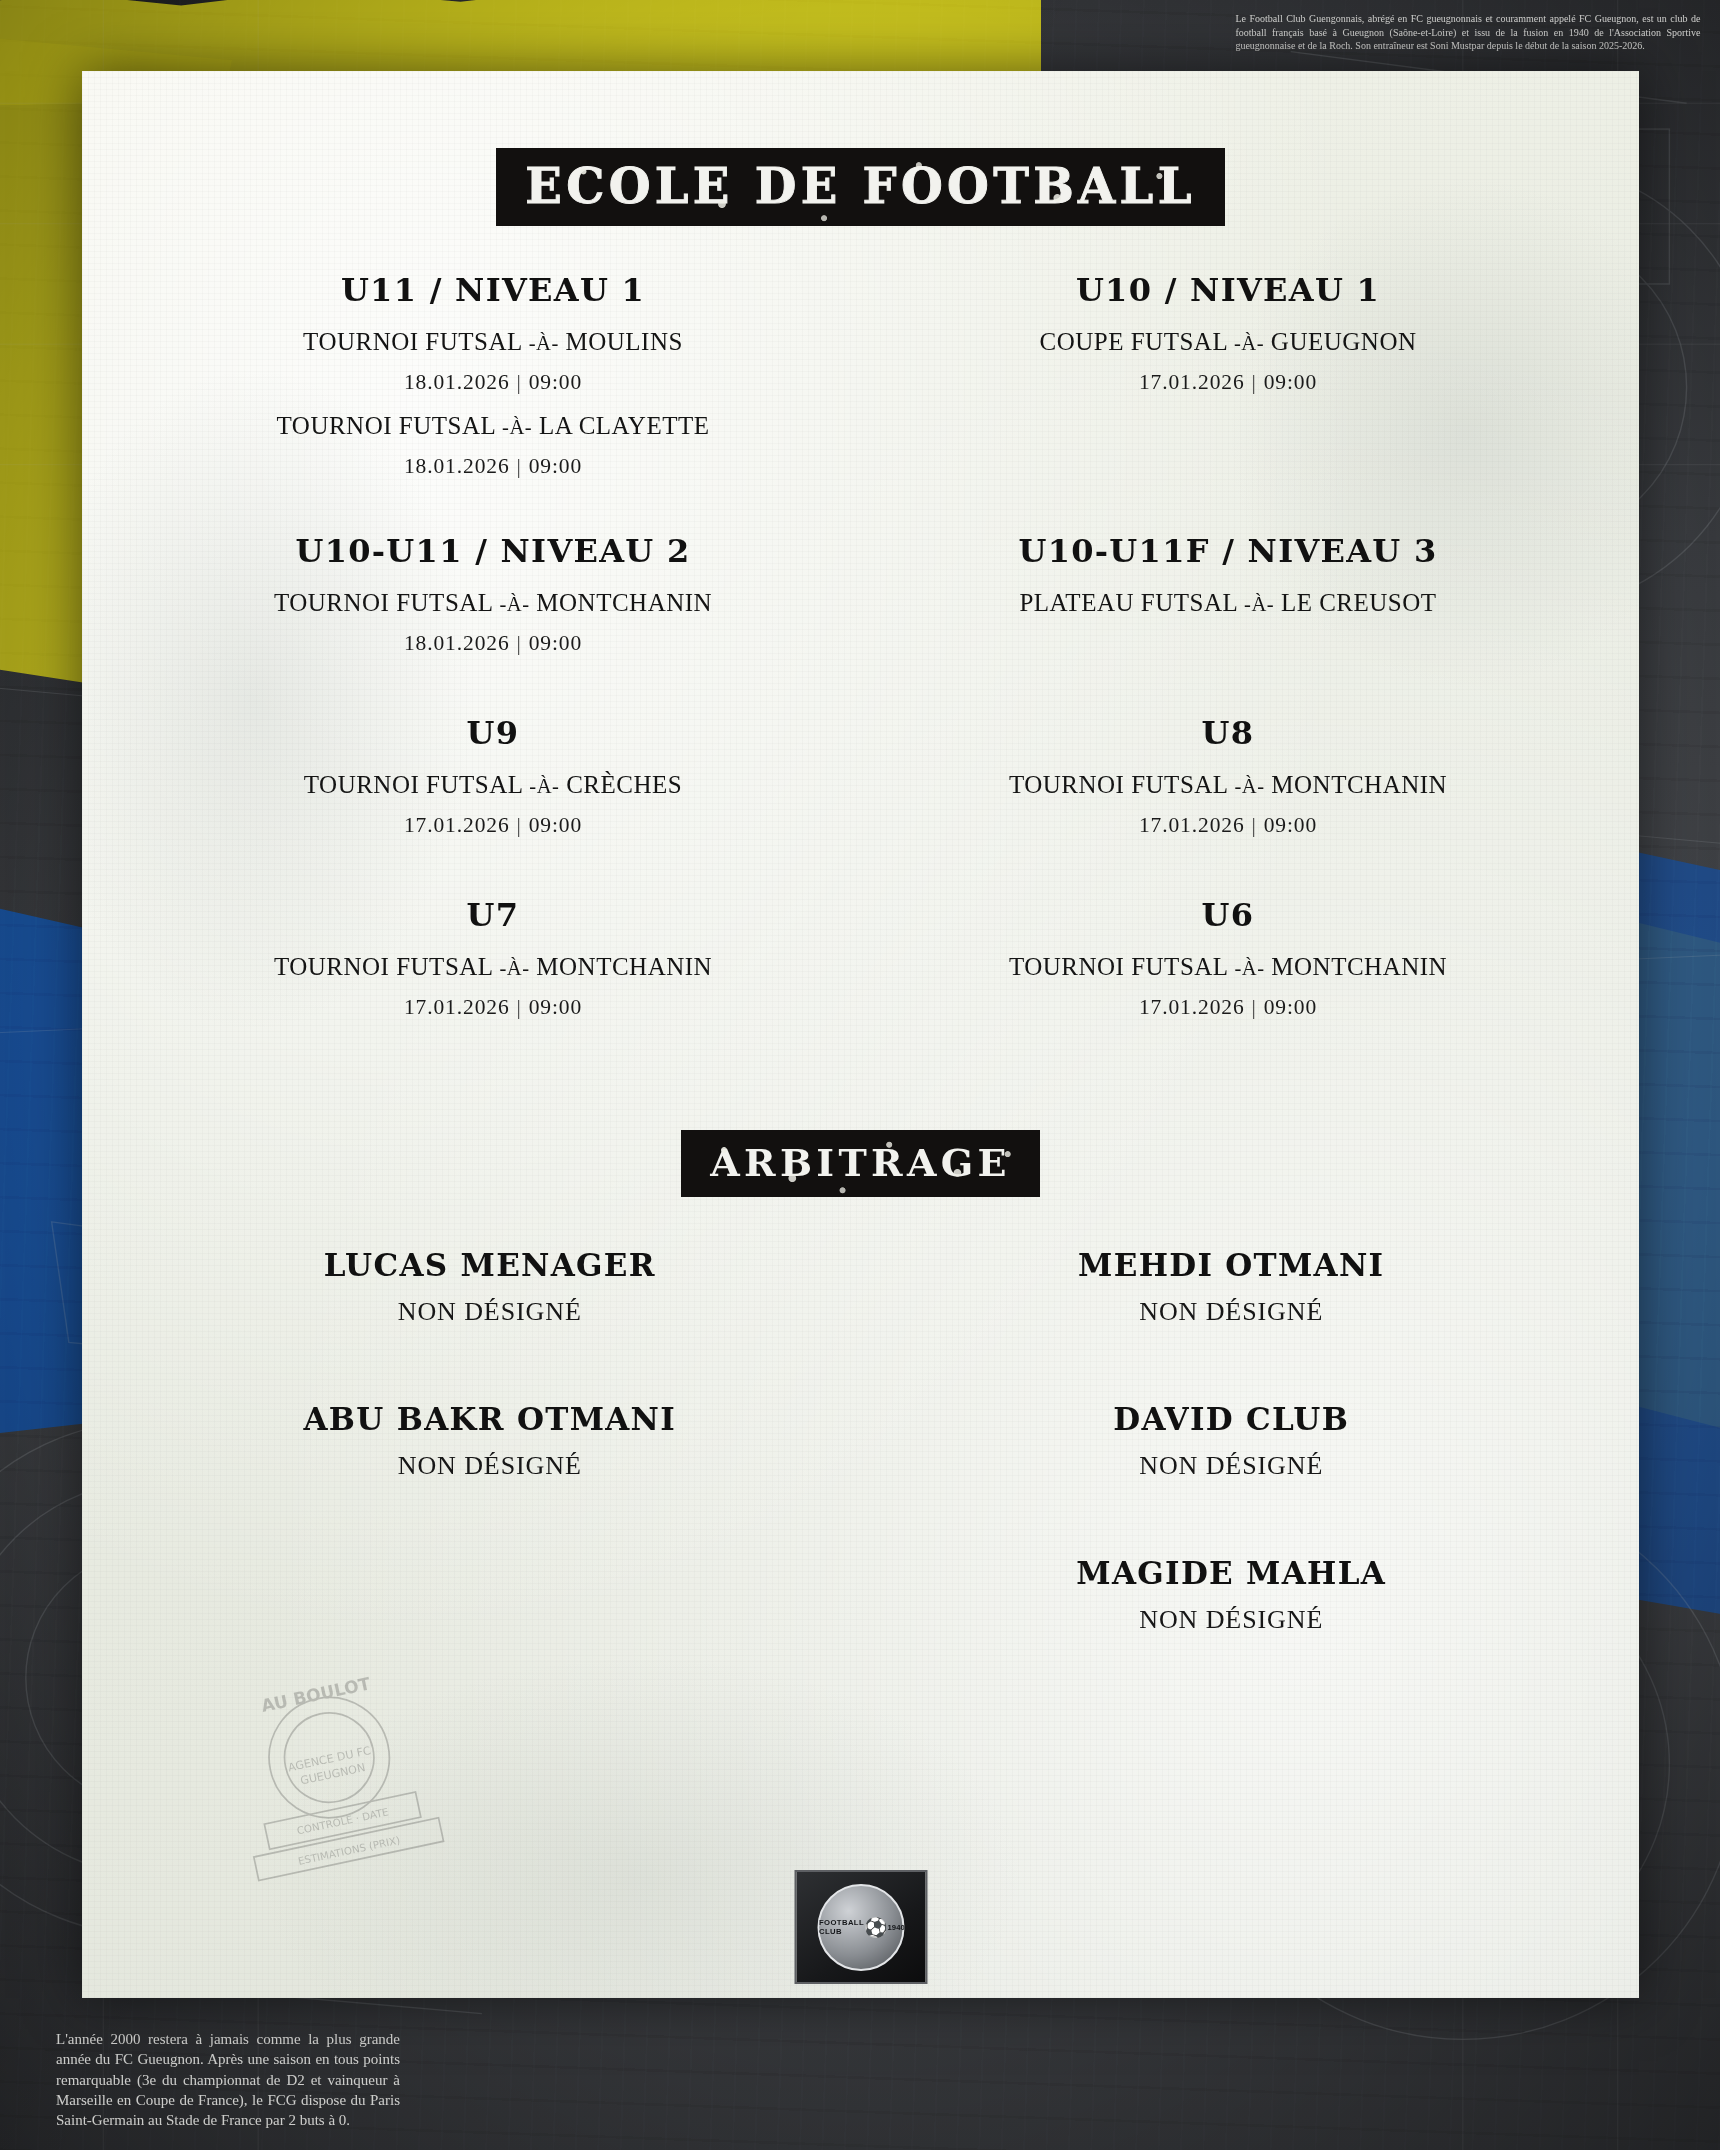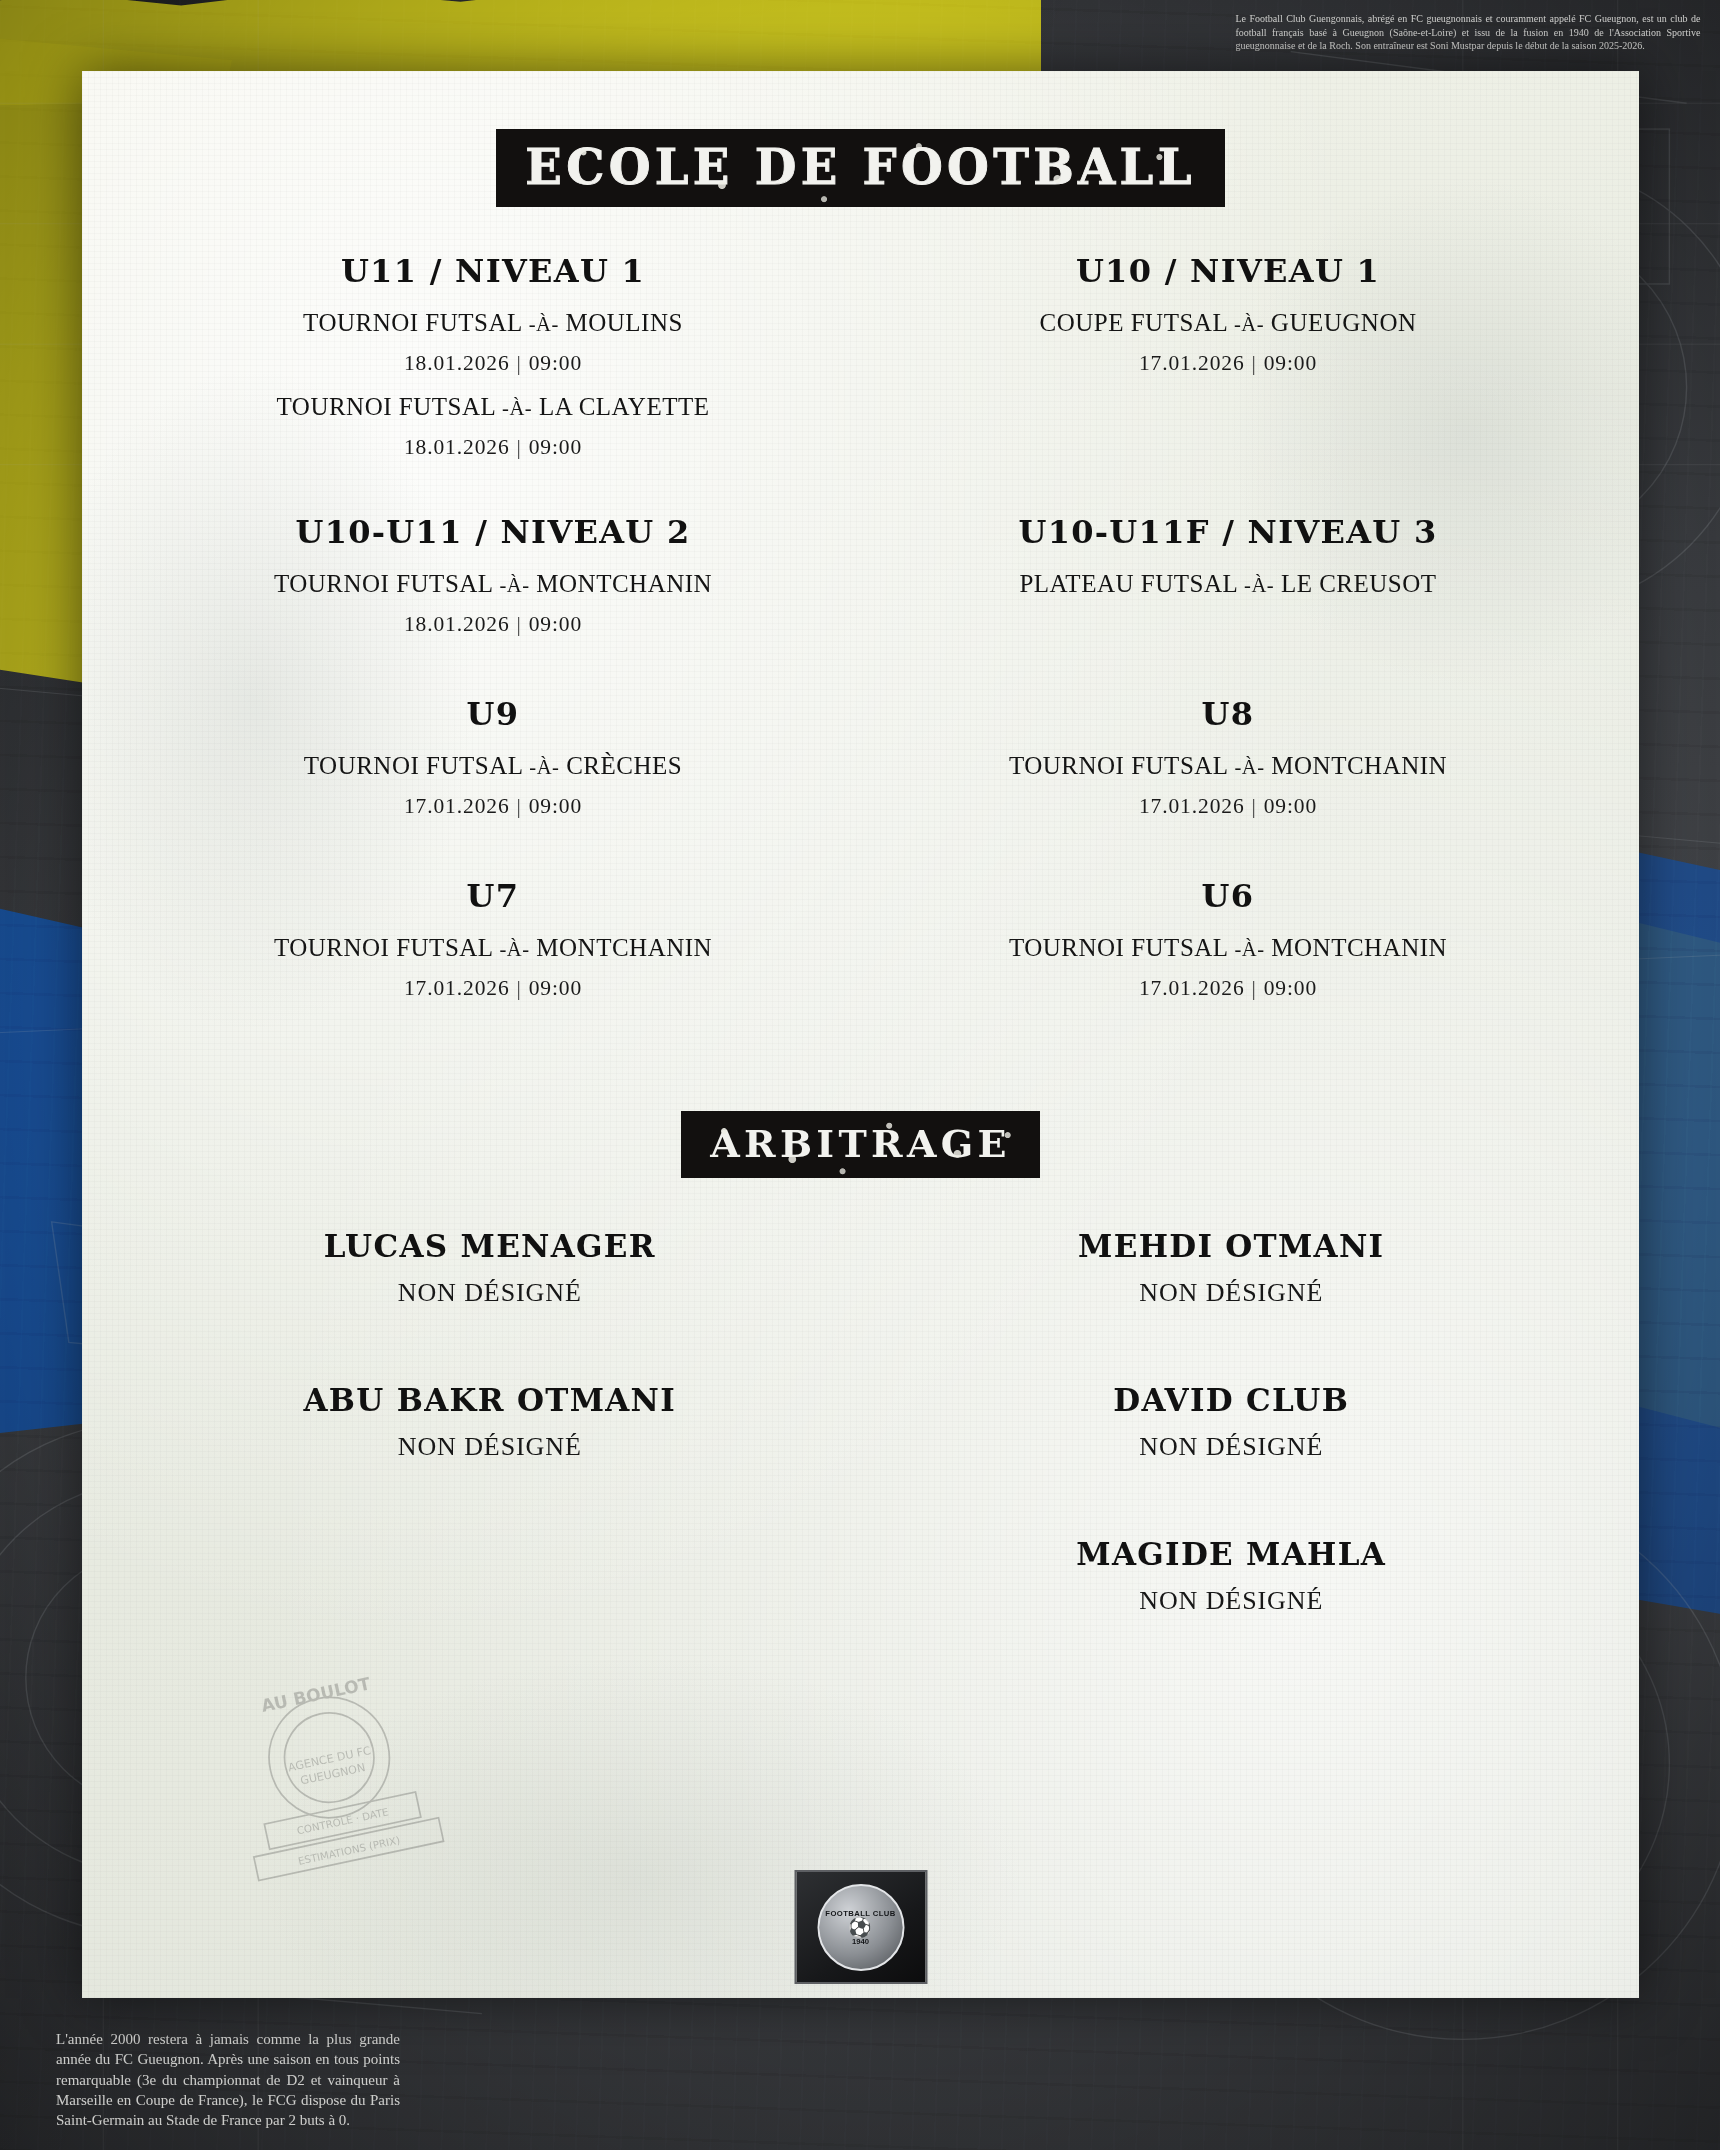--- a/index.html
+++ b/index.html
@@ -123,21 +123,22 @@
     border-radius: 50%;
     pointer-events: none;
   }
   .smudge-a { left: -52px; top: 293px; width: 447px; height: 671px; background: radial-gradient(ellipse, rgba(150,160,150,0.18), rgba(255,255,255,0) 70%); }
   .smudge-b { right: -69px; top: 103px; width: 482px; height: 516px; background: radial-gradient(ellipse, rgba(140,150,150,0.16), rgba(255,255,255,0) 70%); }
   .smudge-c { left: 172px; bottom: -103px; width: 774px; height: 447px; background: radial-gradient(ellipse, rgba(140,150,140,0.14), rgba(255,255,255,0) 70%); }
 
   #sheet-content {
     position: relative;
     z-index: 3;
-    padding: 34px 52px 0 52px;
+    padding: 20px 52px 0 52px;
+    margin-top: 33px;
   }
 
   
   .banner {
     position: relative;
     margin: 0 auto;
     display: block;
     background: #12100f;
     color: #f2f2ee;
     text-align: center;
@@ -259,23 +260,23 @@
     align-items: center;
     justify-content: center;
     z-index: 5;
   }
   #crest .disc {
     width: 83px; height: 83px;
     border-radius: 50%;
     background: radial-gradient(circle at 35% 30%, #cfd2d6, #8b8f94 55%, #4a4d51);
     border: 2.6px solid #e3e5e8;
     display: flex;
-    flex-direction: column;
+    flex-direction: row;
     align-items: center;
-    justify-content: center;
+    justify-content: space-between;
     color: #15171a;
     font-family: "Liberation Sans", sans-serif;
   }
   #crest .disc .fcg { font-size: 7.7px; font-weight: bold; letter-spacing: 0.4px; }
   #crest .disc .ball { font-size: 19px; line-height: 19px; }
   #crest .disc .yr { font-size: 7.7px; font-weight: bold; }
 
   .stamp {
     position: absolute;
     left: 120px;

